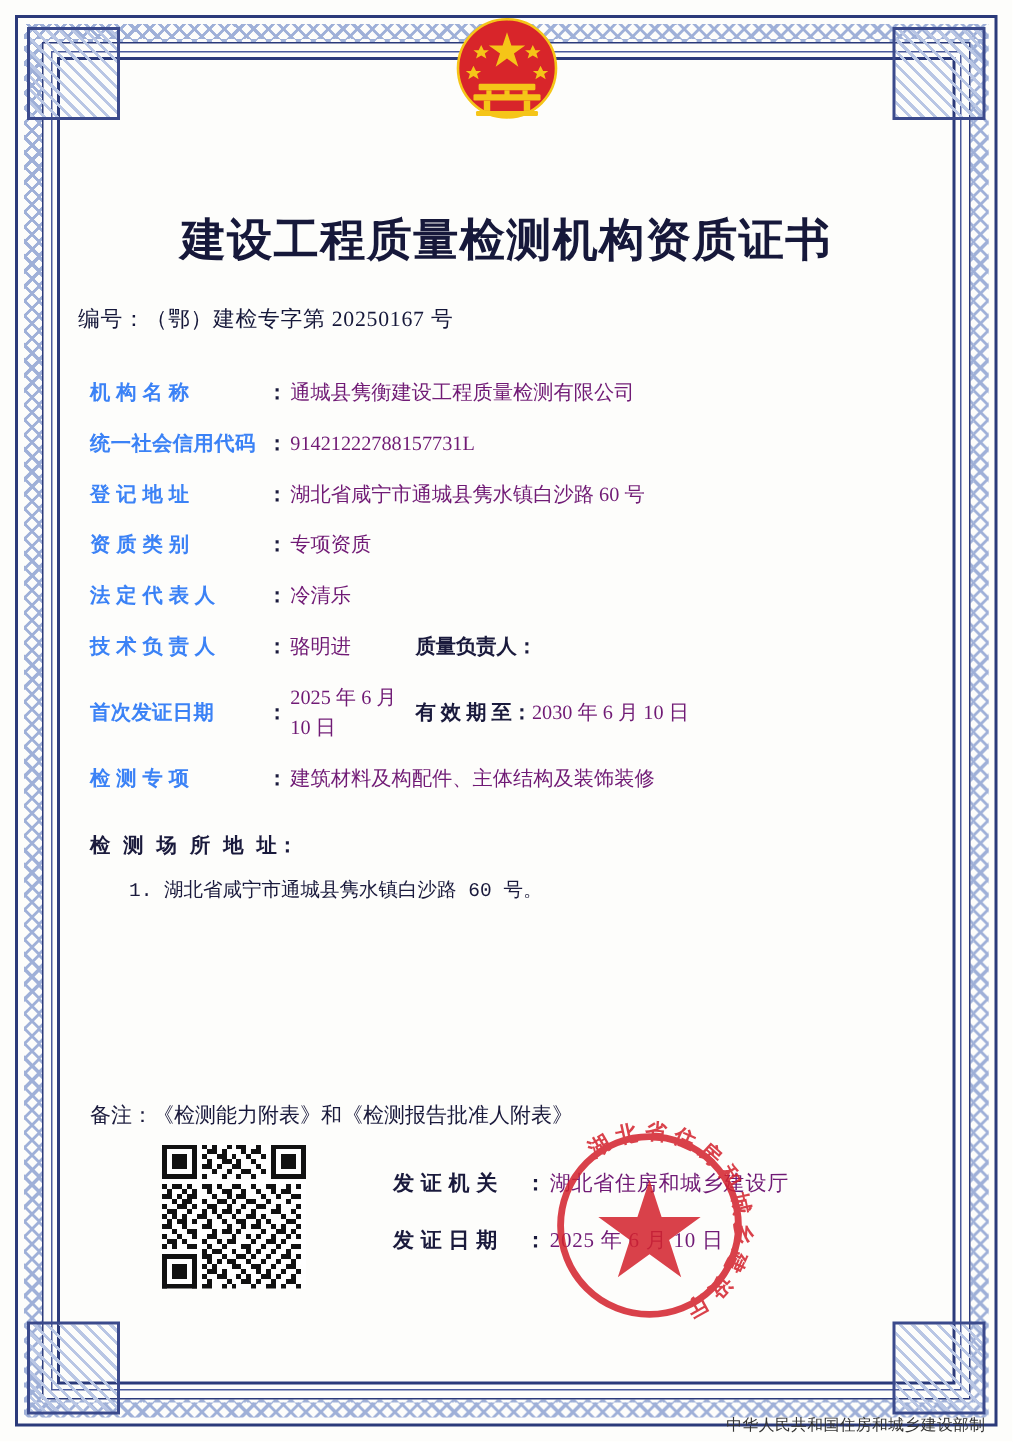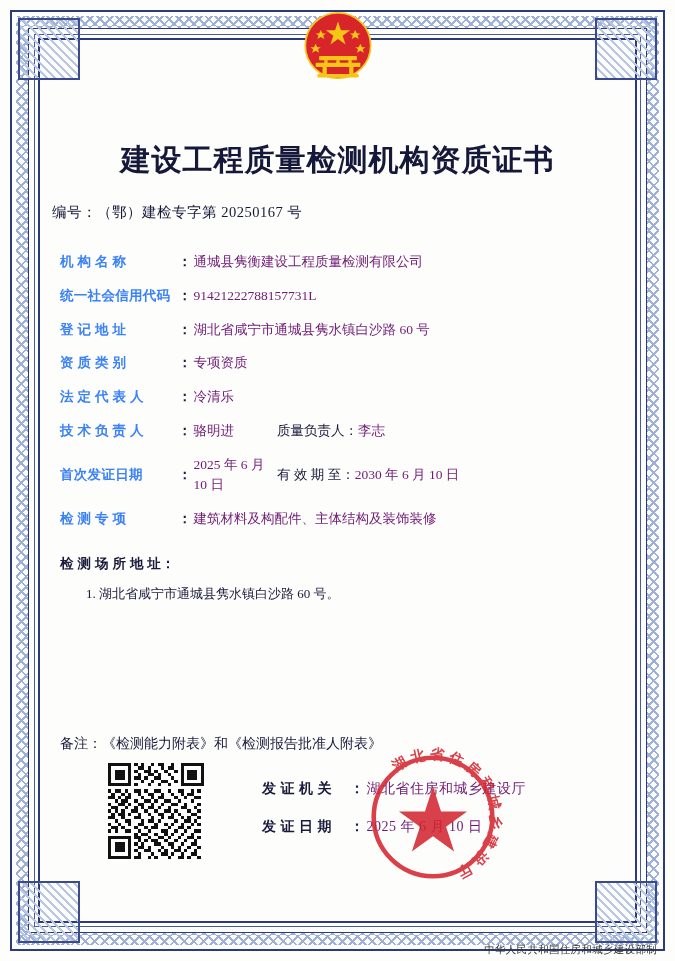--- a/index.html
+++ b/index.html
@@ -117,30 +117,31 @@
   .f-colon {
     flex: 0 0 auto;
     font-weight: bold;
     margin-right: 2px;
   }
   .f-value {
     flex: 1 1 auto;
     color: #701a75;
   }
   .f-sublabel {
-    font-weight: normal;
+    font-weight: bold;
     white-space: nowrap;
     margin-left: 2px;
   }
   .half-a { flex: 0 0 215px; display: flex; align-items: center; }
   .half-b { flex: 1 1 auto; display: flex; align-items: baseline; }
 
   .site-block {
     margin-top: 26px;
     padding-left: 8px;
+    font-family: Liberation Mono, monospace;
   }
   .site-heading {
     font-size: 13.5px;
     font-weight: bold;
     letter-spacing: .3px;
     margin-bottom: 10px;
   }
   .site-item {
     font-size: 13px;
     padding-left: 26px;
@@ -280,21 +281,20 @@
       </div>
 
       <div class="field-row">
         <span class="half-a">
           <span class="f-label">技 术 负 责 人</span>
           <span class="f-colon">：</span>
           <span class="f-value">骆明进</span>
         </span>
         <span class="half-b">
           <span class="f-sublabel">质量负责人：</span>
-          <span class="f-value">李志</span>
         </span>
       </div>
 
       <div class="field-row">
         <span class="half-a">
           <span class="f-label">首次发证日期</span>
           <span class="f-colon">：</span>
           <span class="f-value">2025 年 6 月 10 日</span>
         </span>
         <span class="half-b">

